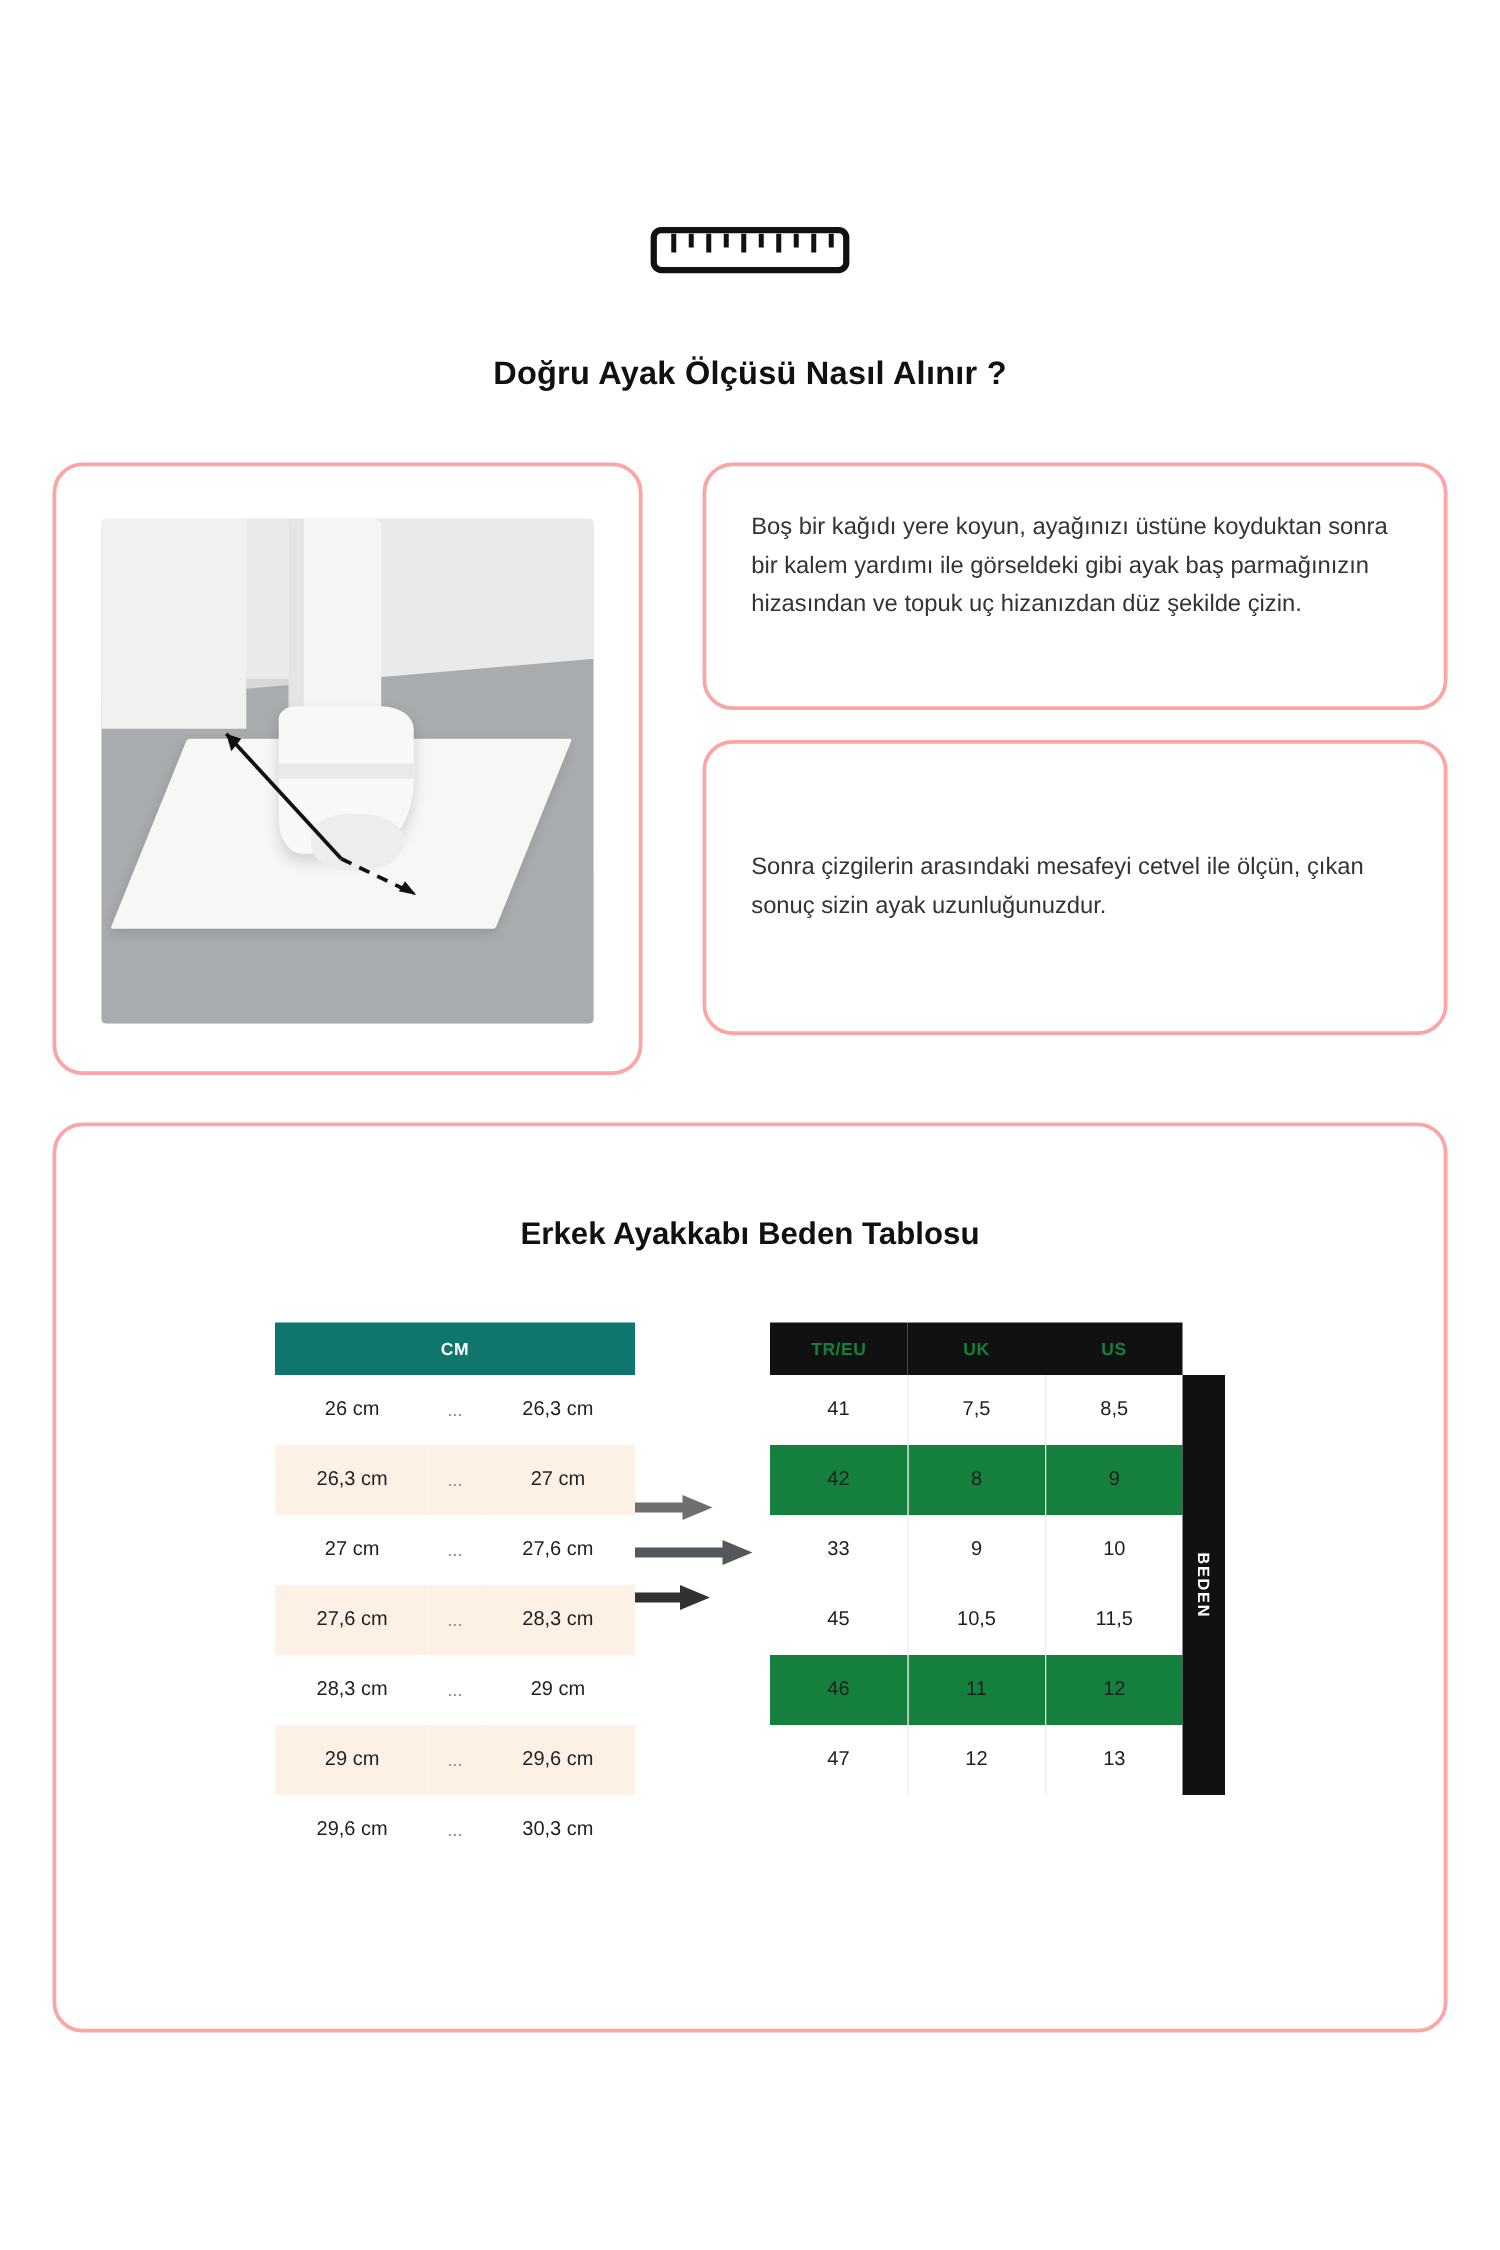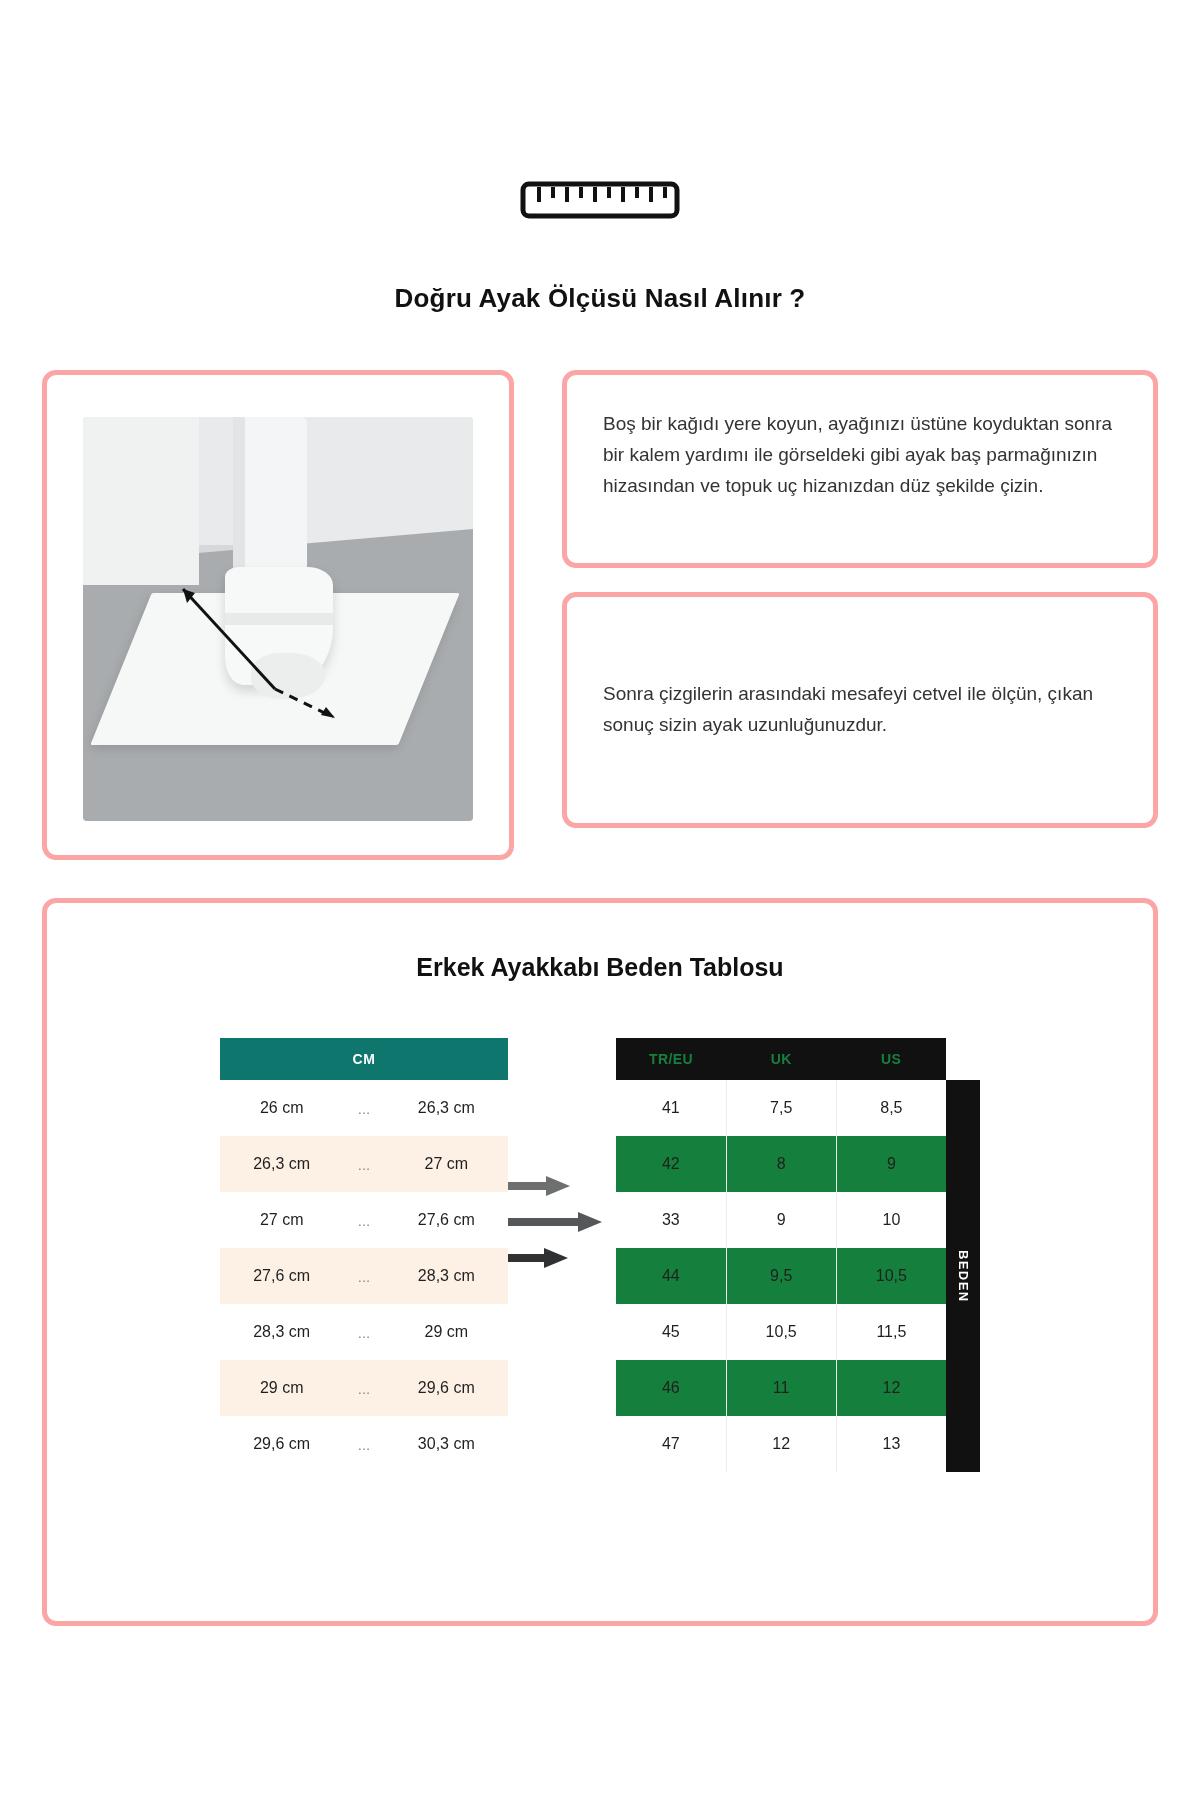--- a/index.html
+++ b/index.html
@@ -50,22 +50,22 @@
   .top-row {
     position: absolute;
     top: 370px;
     left: 42px;
     width: 1116px;
     display: flex;
     gap: 48px;
   }
   .card {
     background: #ffffff;
-    border: 5px solid #fca5a5;
-    border-radius: 14px;
+    border: 3px solid #fca5a5;
+    border-radius: 24px;
     box-sizing: border-box;
   }
   .photo-card {
     width: 472px;
     height: 490px;
     padding: 42px 36px;
     display: flex;
     align-items: flex-start;
     justify-content: center;
   }
@@ -164,21 +164,21 @@
   
   .table-card {
     position: absolute;
     top: 898px;
     left: 42px;
     width: 1116px;
     height: 728px;
     padding: 0;
   }
   .table-title {
-    margin-top: 50px;
+    margin-top: 72px;
     text-align: center;
     font-size: 25px;
     font-weight: bold;
     color: #111111;
   }
   .tables-wrap {
     margin-top: 56px;
     display: flex;
     justify-content: center;
     align-items: flex-start;
@@ -403,25 +403,20 @@
             <tr class="alt">
               <td>42</td>
               <td>8</td>
               <td>9</td>
             </tr>
             <tr>
               <td>33</td>
               <td>9</td>
               <td>10</td>
             </tr>
-            <tr class="alt">
-              <td>44</td>
-              <td>9,5</td>
-              <td>10,5</td>
-            </tr>
             <tr>
               <td>45</td>
               <td>10,5</td>
               <td>11,5</td>
             </tr>
             <tr class="alt">
               <td>46</td>
               <td>11</td>
               <td>12</td>
             </tr>

